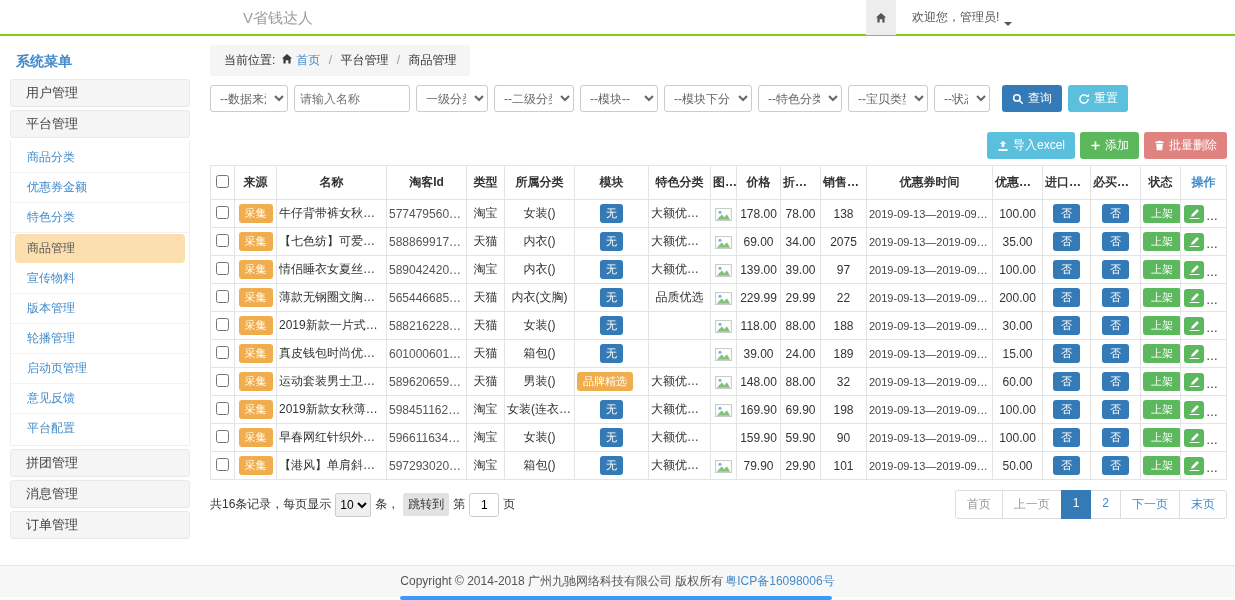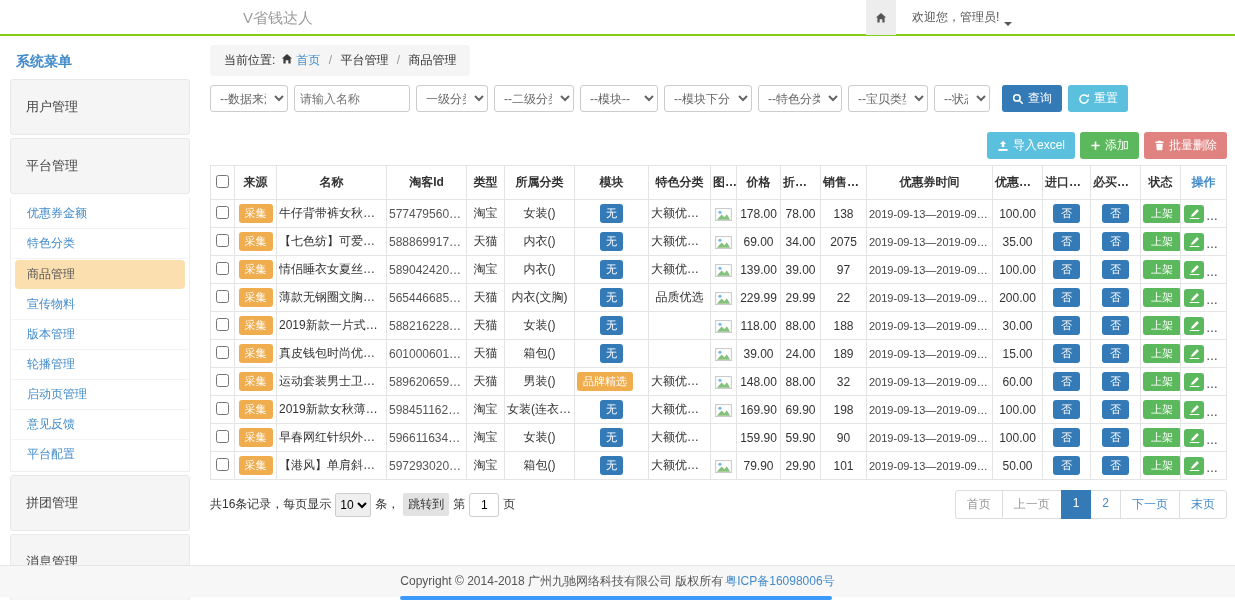--- a/index.html
+++ b/index.html
@@ -11,21 +11,21 @@
   
   .topbar { position:absolute; top:0; left:0; right:0; height:36px; background:#fff; border-bottom:2px solid #84cc16; z-index:4; }
   .brand { position:absolute; left:243px; top:9px; font-size:15px; color:#9d9d9d; }
   .top-right { position:absolute; left:866px; top:0; height:35px; display:flex; align-items:center; }
   .home-box { width:30px; height:35px; background:#ededed; display:flex; align-items:center; justify-content:center; color:#555; cursor:pointer; }
   .welcome { margin-left:16px; color:#555; cursor:pointer; display:flex; align-items:flex-end; }
   .caret { display:inline-block; width:0; height:0; border-left:4px solid transparent; border-right:4px solid transparent; border-top:4px solid #555; margin-left:5px; }
   
   .sidebar { position:absolute; left:10px; top:44px; width:180px; z-index:2; }
   .sb-title { color:#428bca; font-size:14px; font-weight:bold; padding:9px 6px 8px; }
-  .menu-section { background:#f5f5f5; border:1px solid #e9e9e9; border-radius:3px; margin-bottom:3px; padding:18px 15px; color:#444; font-size:13px; cursor:pointer; }
+  .menu-section { background:#f5f5f5; border:1px solid #e9e9e9; border-radius:3px; margin-bottom:3px; padding:4px 15px; color:#444; font-size:13px; cursor:pointer; }
   .submenu { background:#fff; border:1px solid #eee; border-top:none; margin-bottom:3px; padding:2px 0; }
   .submenu-item { padding:6px 16px; color:#428bca; font-size:12px; border-bottom:1px solid #f3f3f3; cursor:pointer; }
   .submenu-item:last-child { border-bottom:none; }
   .submenu-item.active { background:#fcdfaf; color:#555; border-radius:4px; margin:1px 4px; padding:6px 12px; border-bottom:none; }
   
   .main { position:absolute; left:210px; top:45px; width:1017px; z-index:1; }
   .crumb { display:inline-block; background:#f5f5f5; border-radius:4px; padding:7px 14px; color:#333; margin-bottom:7px; }
   .crumb .sep { color:#9a9a9a; margin:0 5px; }
   .crumb-home { color:#3a3a3a; cursor:pointer; }
   .crumb-home svg { vertical-align:-1px; margin:0 3px 0 6px; }
@@ -89,20 +89,21 @@
     </div>
   </div>
 </div>
 
 <div class="sidebar">
   <div class="sb-title">系统菜单</div>
   <div>
       <div class="menu-section">用户管理</div>
       <div class="menu-section">平台管理</div>
       <div class="submenu">
+        <div class="submenu-item">商品分类</div>
         <div class="submenu-item">优惠券金额</div>
         <div class="submenu-item">特色分类</div>
         <div class="submenu-item active">商品管理</div>
         <div class="submenu-item">宣传物料</div>
         <div class="submenu-item">版本管理</div>
         <div class="submenu-item">轮播管理</div>
         <div class="submenu-item">启动页管理</div>
         <div class="submenu-item">意见反馈</div>
         <div class="submenu-item">平台配置</div>
       </div>

